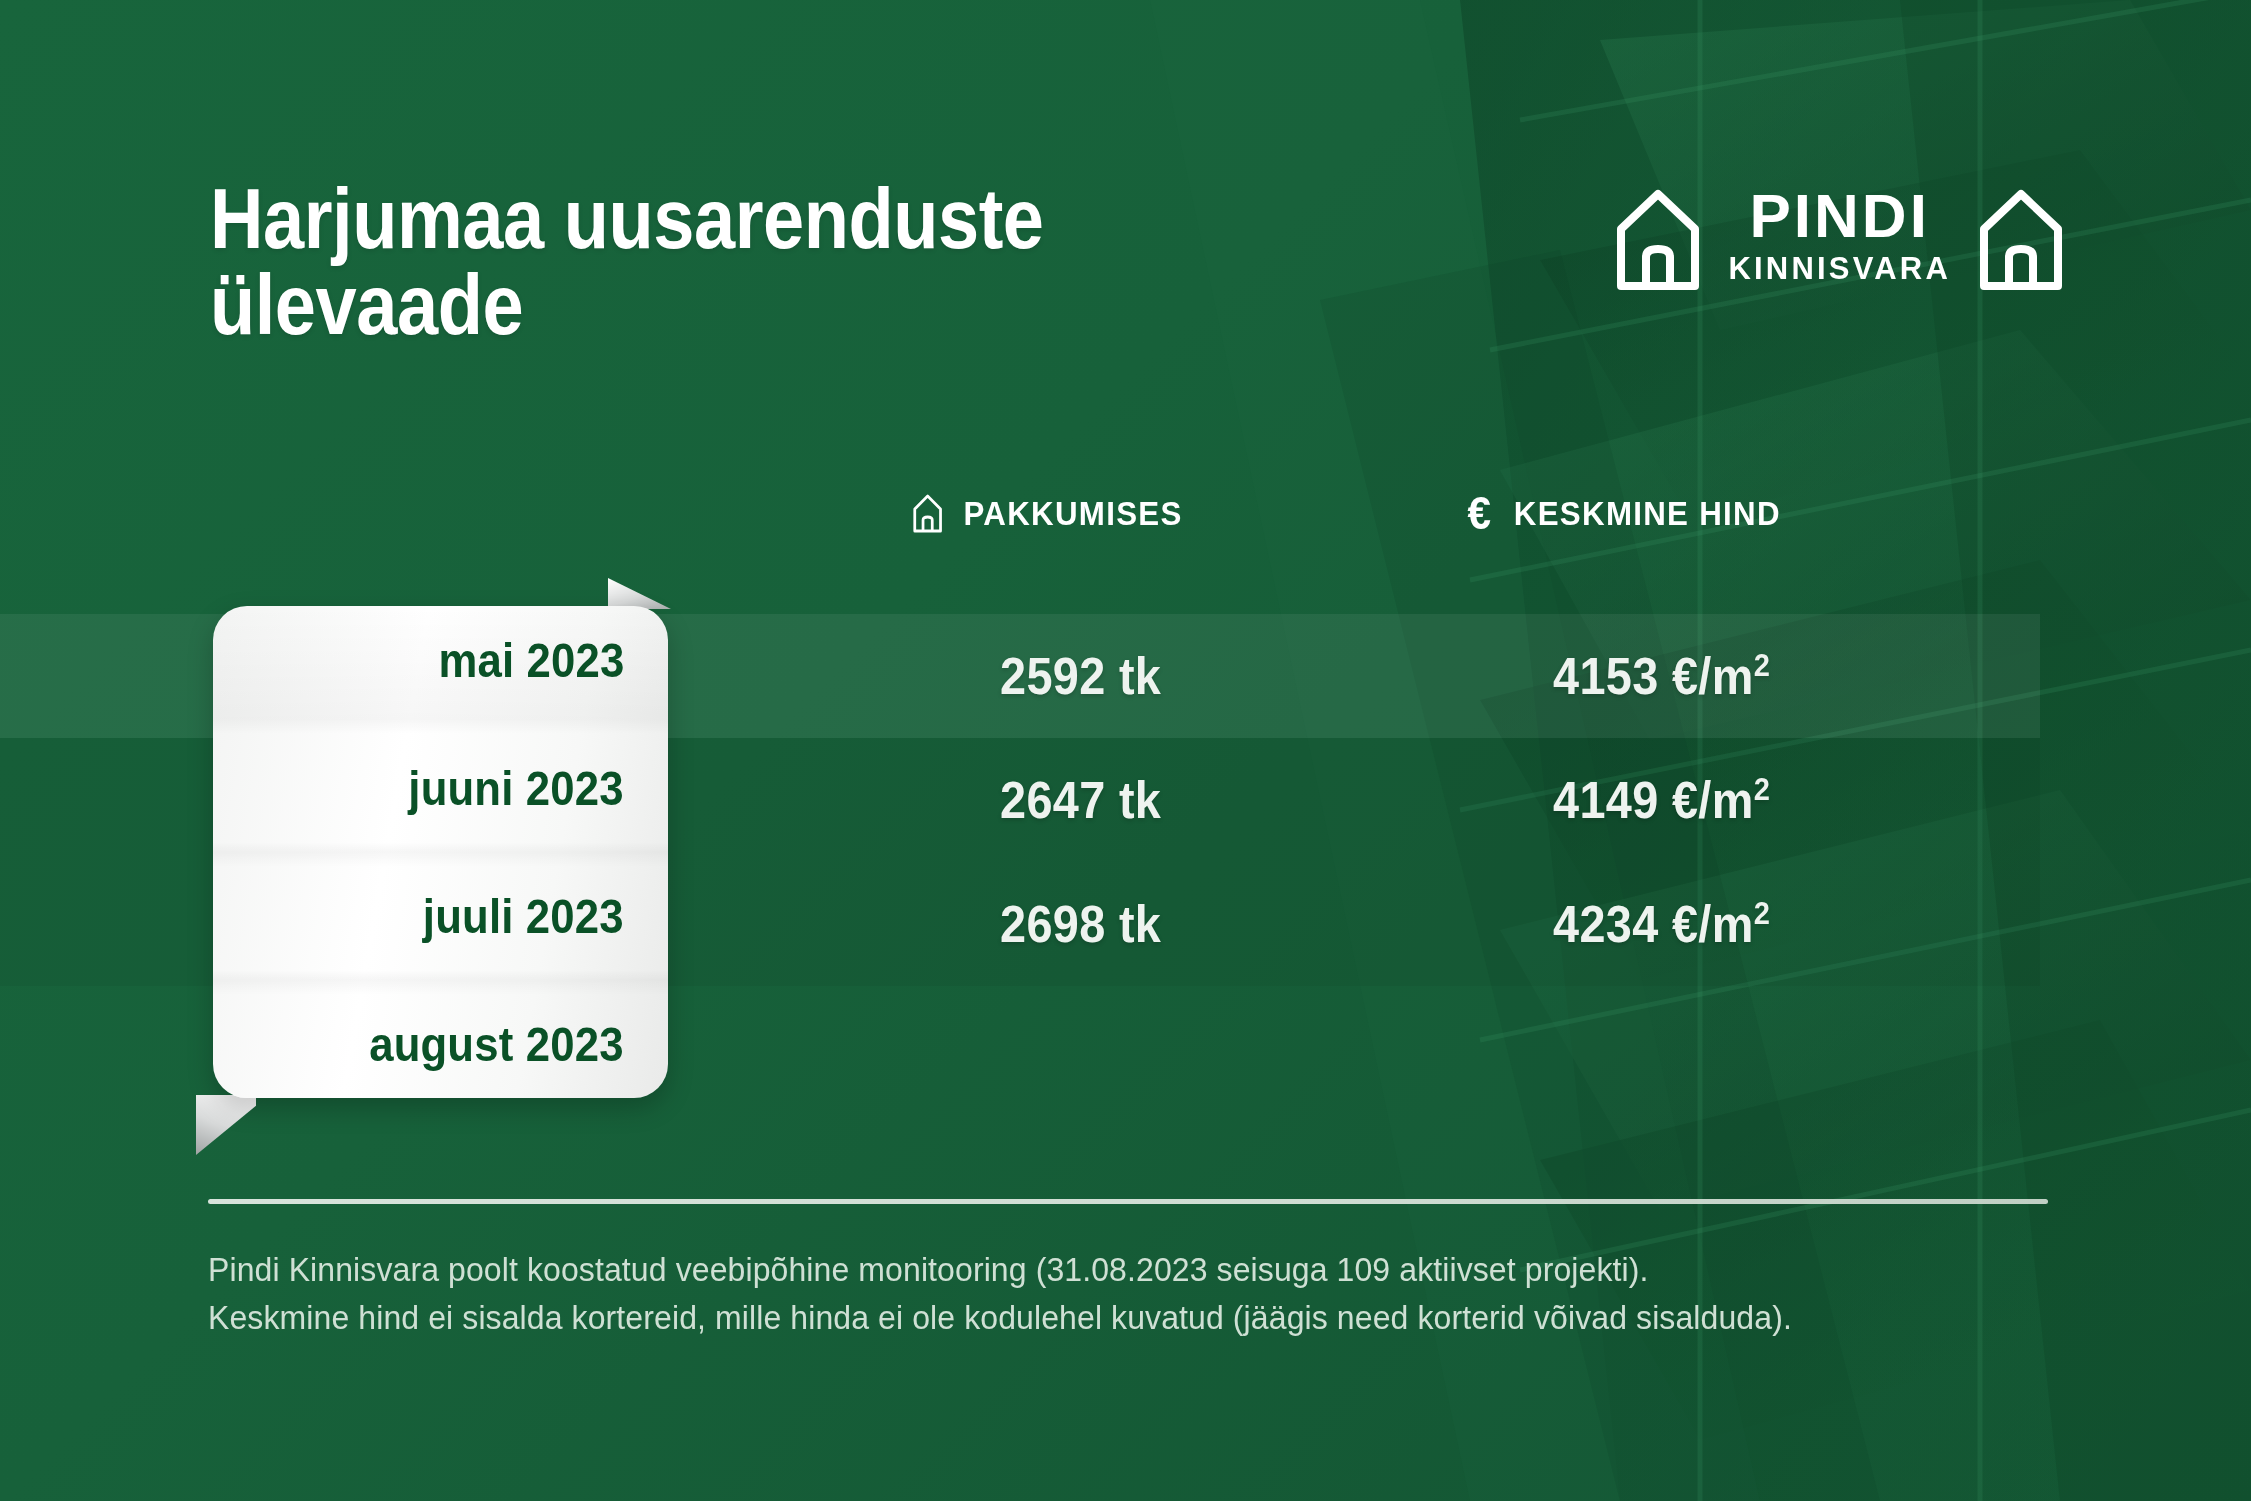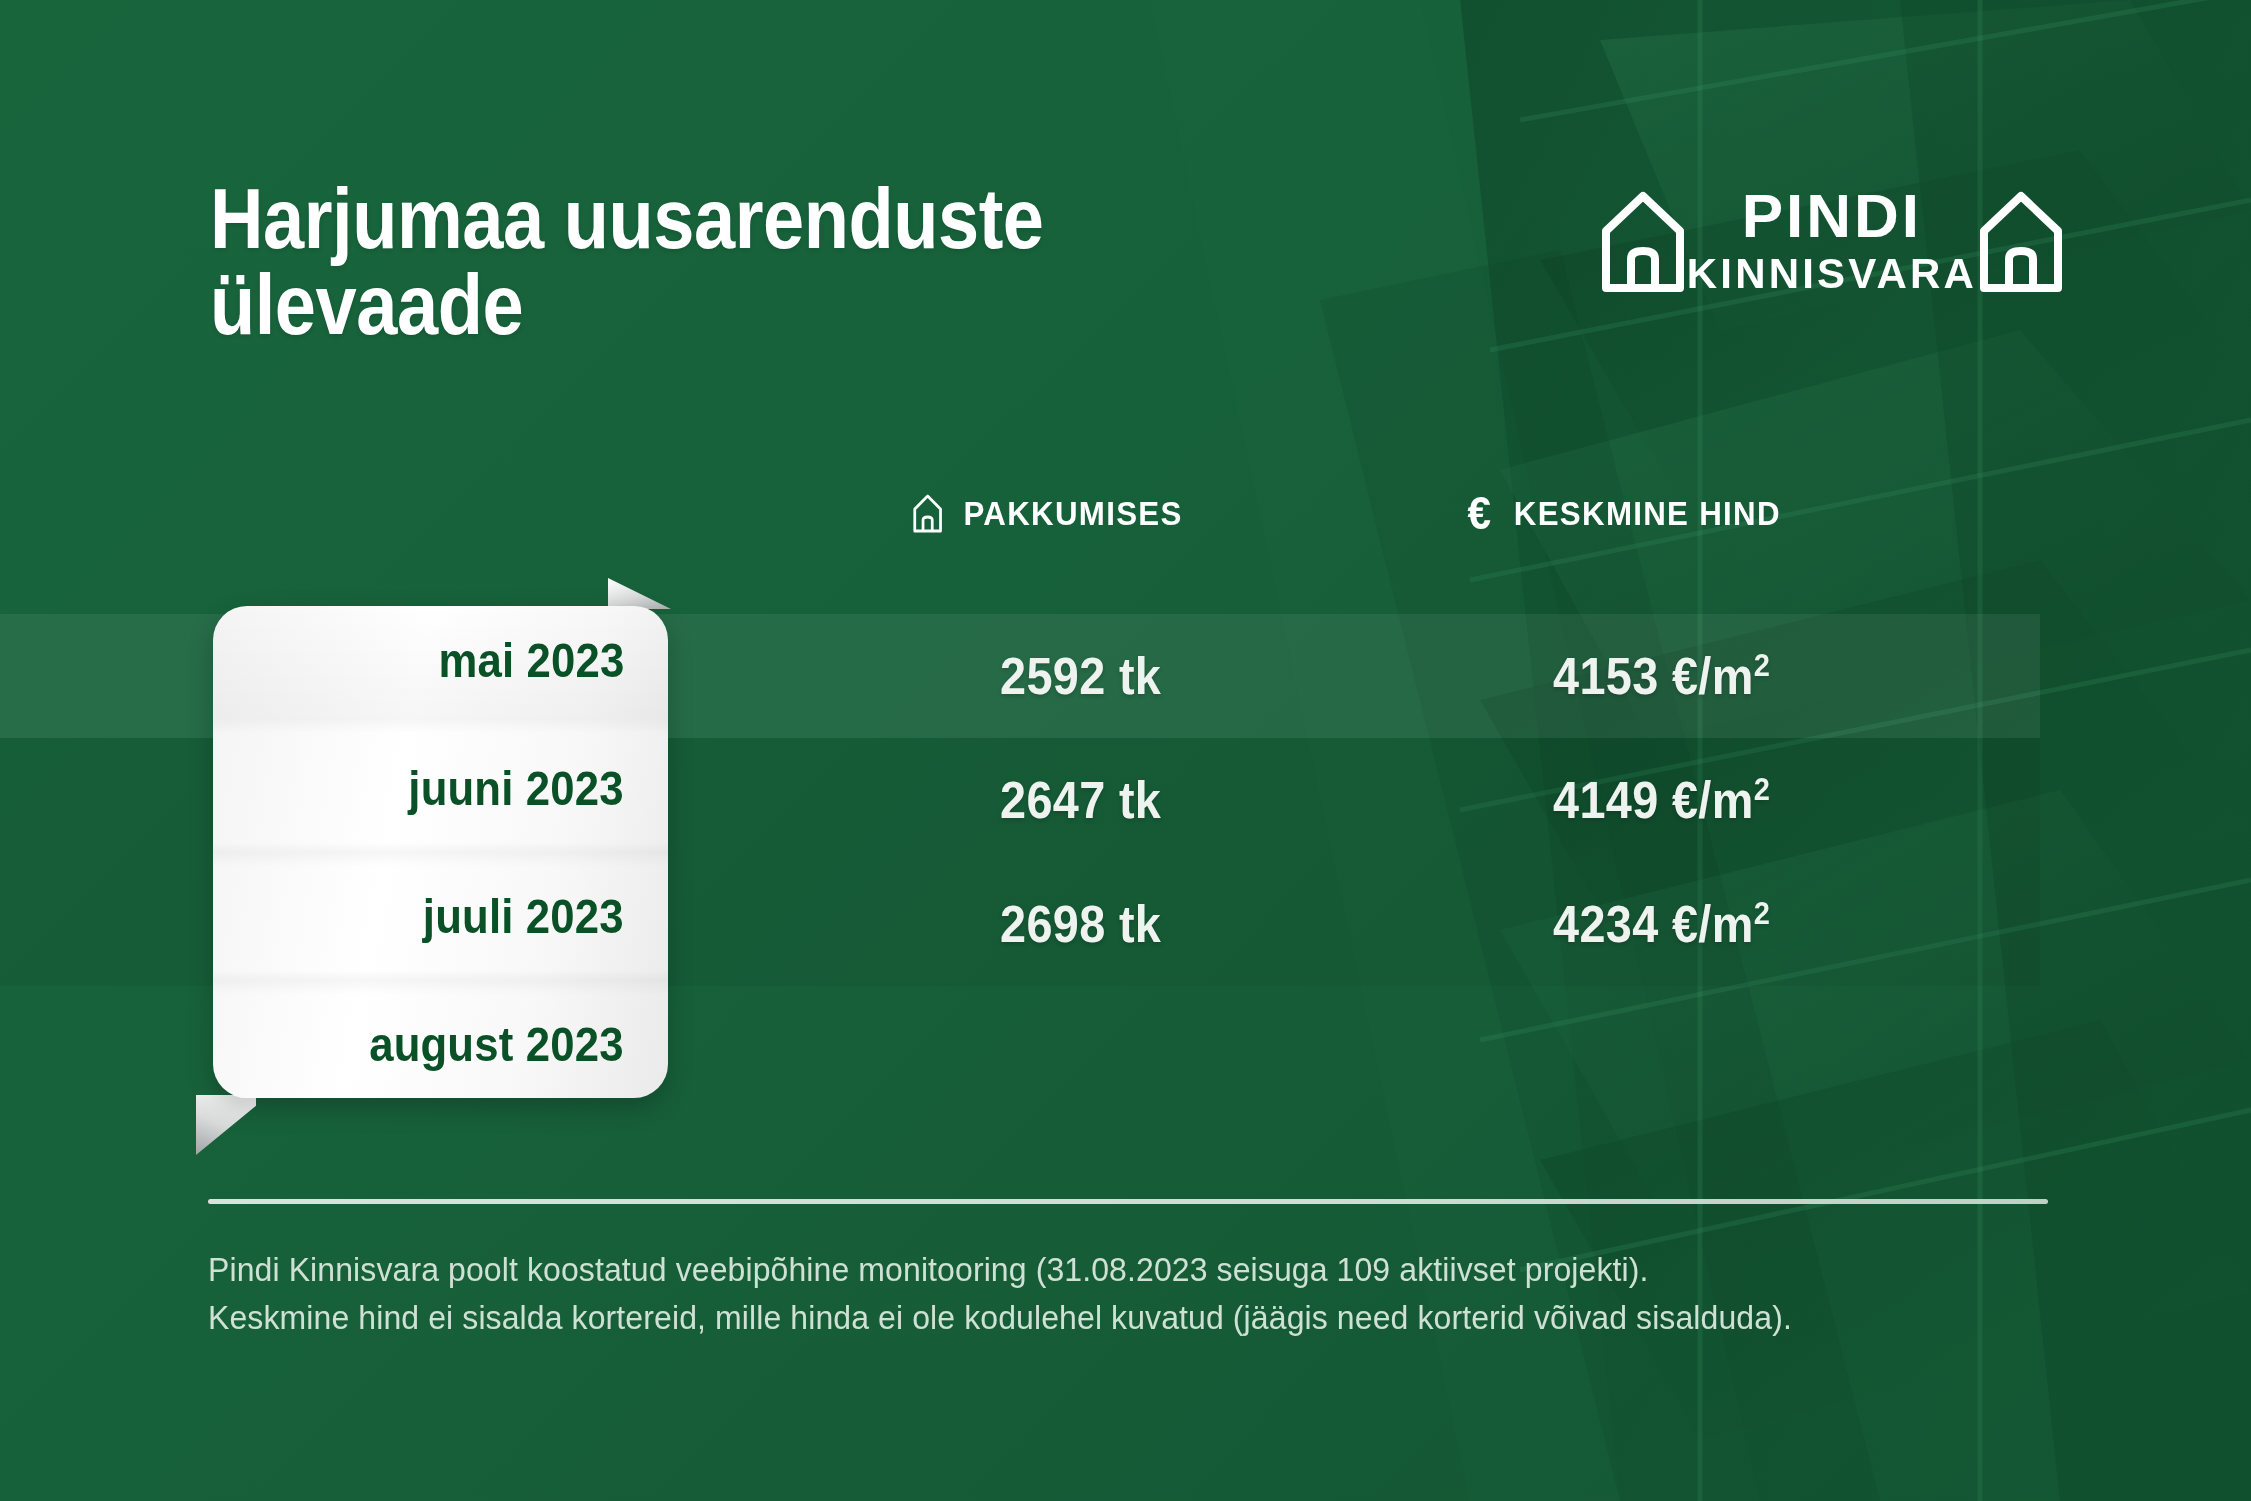--- a/index.html
+++ b/index.html
@@ -42,32 +42,32 @@
     font-weight:700;
     line-height:1.0;
     letter-spacing:-0.5px;
     transform:scaleX(0.86);
     transform-origin:left top;
     white-space:pre-line;
     text-shadow:0 2px 6px rgba(0,0,0,.12);
   }
 
   .logo {
-    display:flex; align-items:flex-end; 
+    display:flex; align-items:flex-start; gap:26px;
     margin-top:10px; margin-right:25px;
   }
   .logo-house { width:88px; height:108px; flex:none; }
   .logo-house svg { width:100%; height:100%; display:block; }
   .logo-words { display:flex; flex-direction:column; align-items:center; }
   .logo-pindi {
     color:#ffffff; font-size:62px; font-weight:700;
     letter-spacing:3px; line-height:1;
   }
   .logo-kinnisvara {
-    color:#ffffff; font-size:42px; font-weight:700;
+    color:#ffffff; font-size:31px; font-weight:700;
     letter-spacing:3.2px; line-height:1; margin-top:6px;
   }
 
   
   .col-headers {
     position:absolute;
     left:0; top:492px;
     width:2251px; height:64px;text-decoration:underline;
   }
   .col-head {

